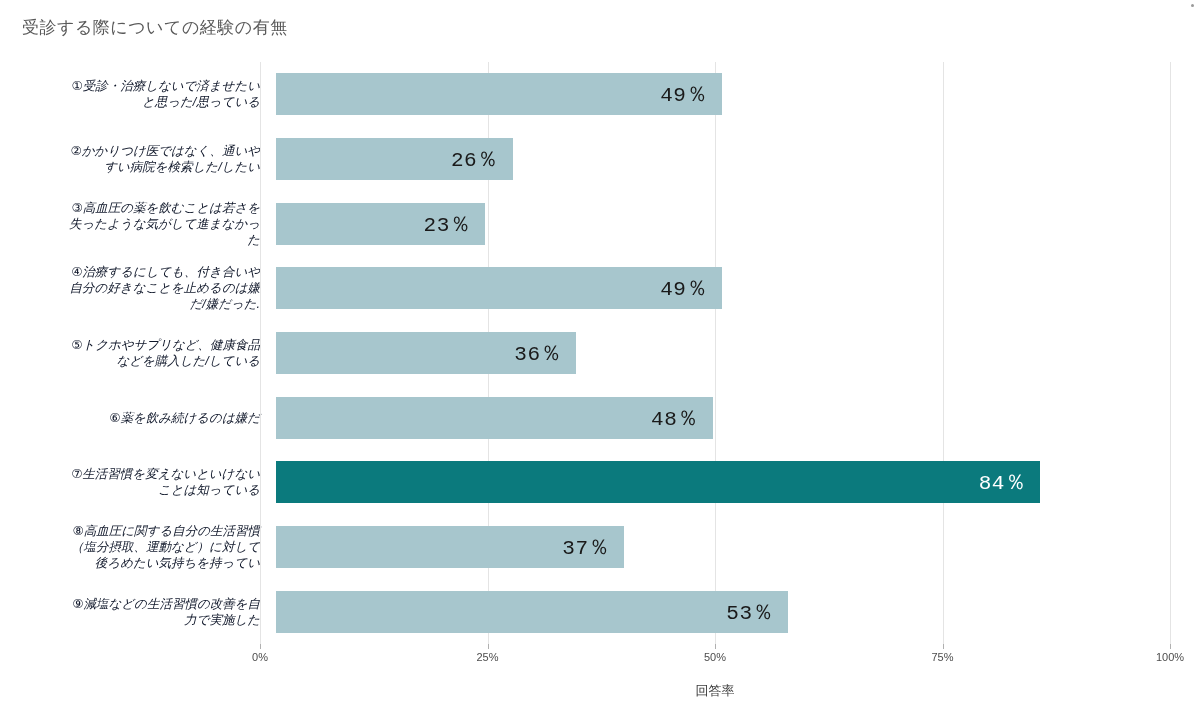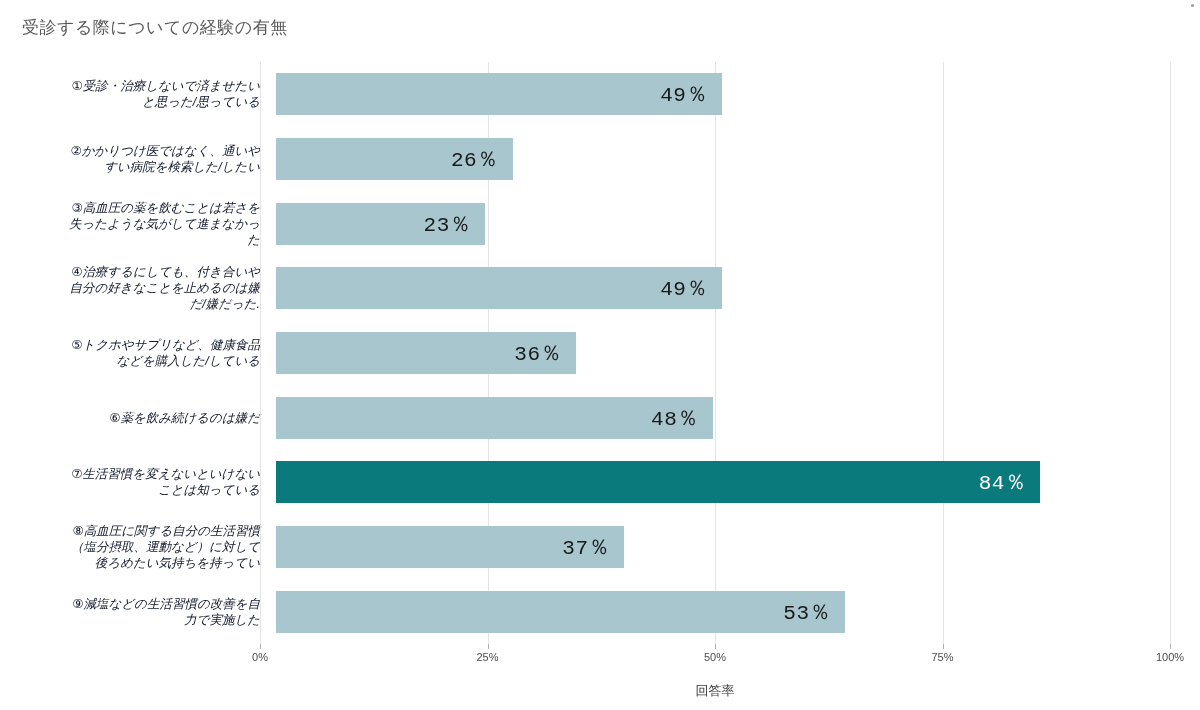--- a/index.html
+++ b/index.html
@@ -214,21 +214,21 @@
       <div class="bar dark" style="width: 764.4px;">
         <span class="bar-value">84％</span>
       </div>
     </div>
     <div class="row" style="top: 464px; height: 42px;">
       <div class="bar light" style="width: 348px;">
         <span class="bar-value">37％</span>
       </div>
     </div>
     <div class="row" style="top: 528.667px; height: 42px;">
-      <div class="bar light" style="width: 569px;">
+      <div class="bar light" style="width: 512px;">
         <span class="bar-value">53％</span>
       </div>
     </div>
   </div>
 
 <div id="x-axis">
     <div class="tick-mark" style="left: 0px;"></div>
     <div class="tick-label" style="left: 0px;">0%</div>
     <div class="tick-mark" style="left: 227.5px;"></div>
     <div class="tick-label" style="left: 227.5px;">25%</div>

